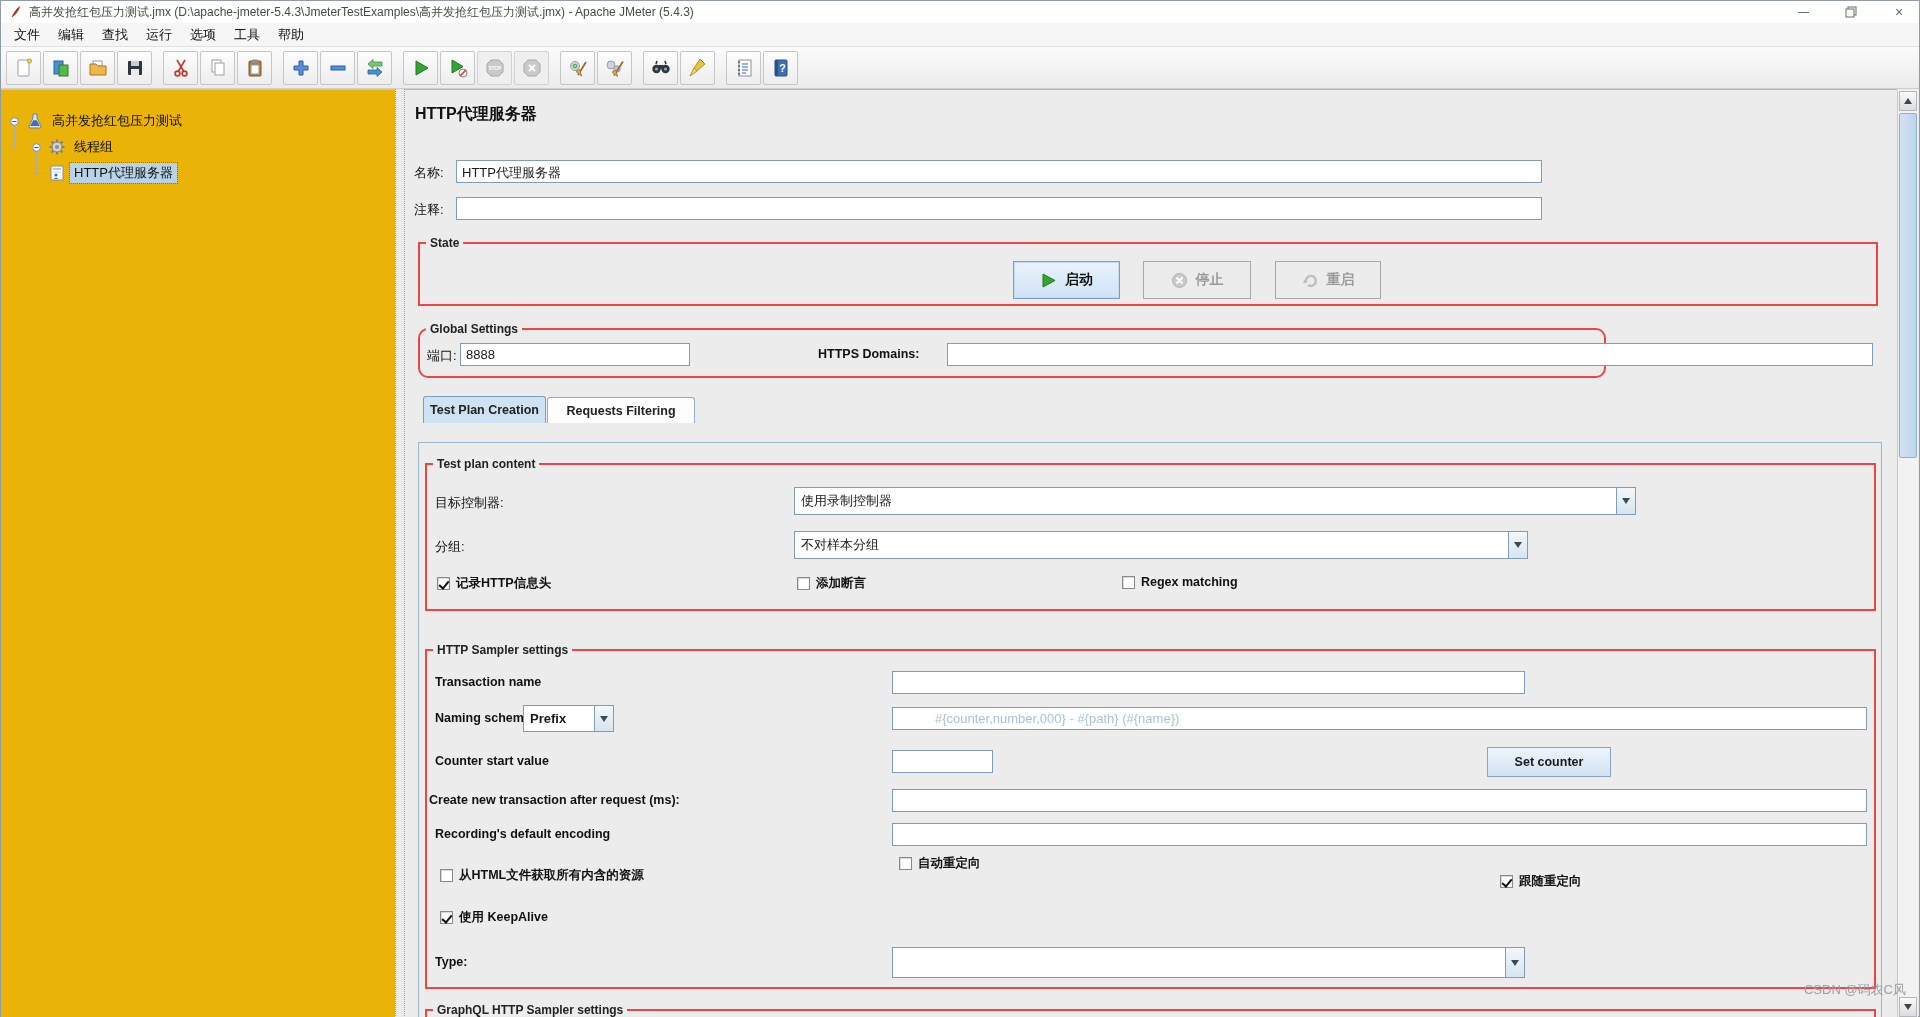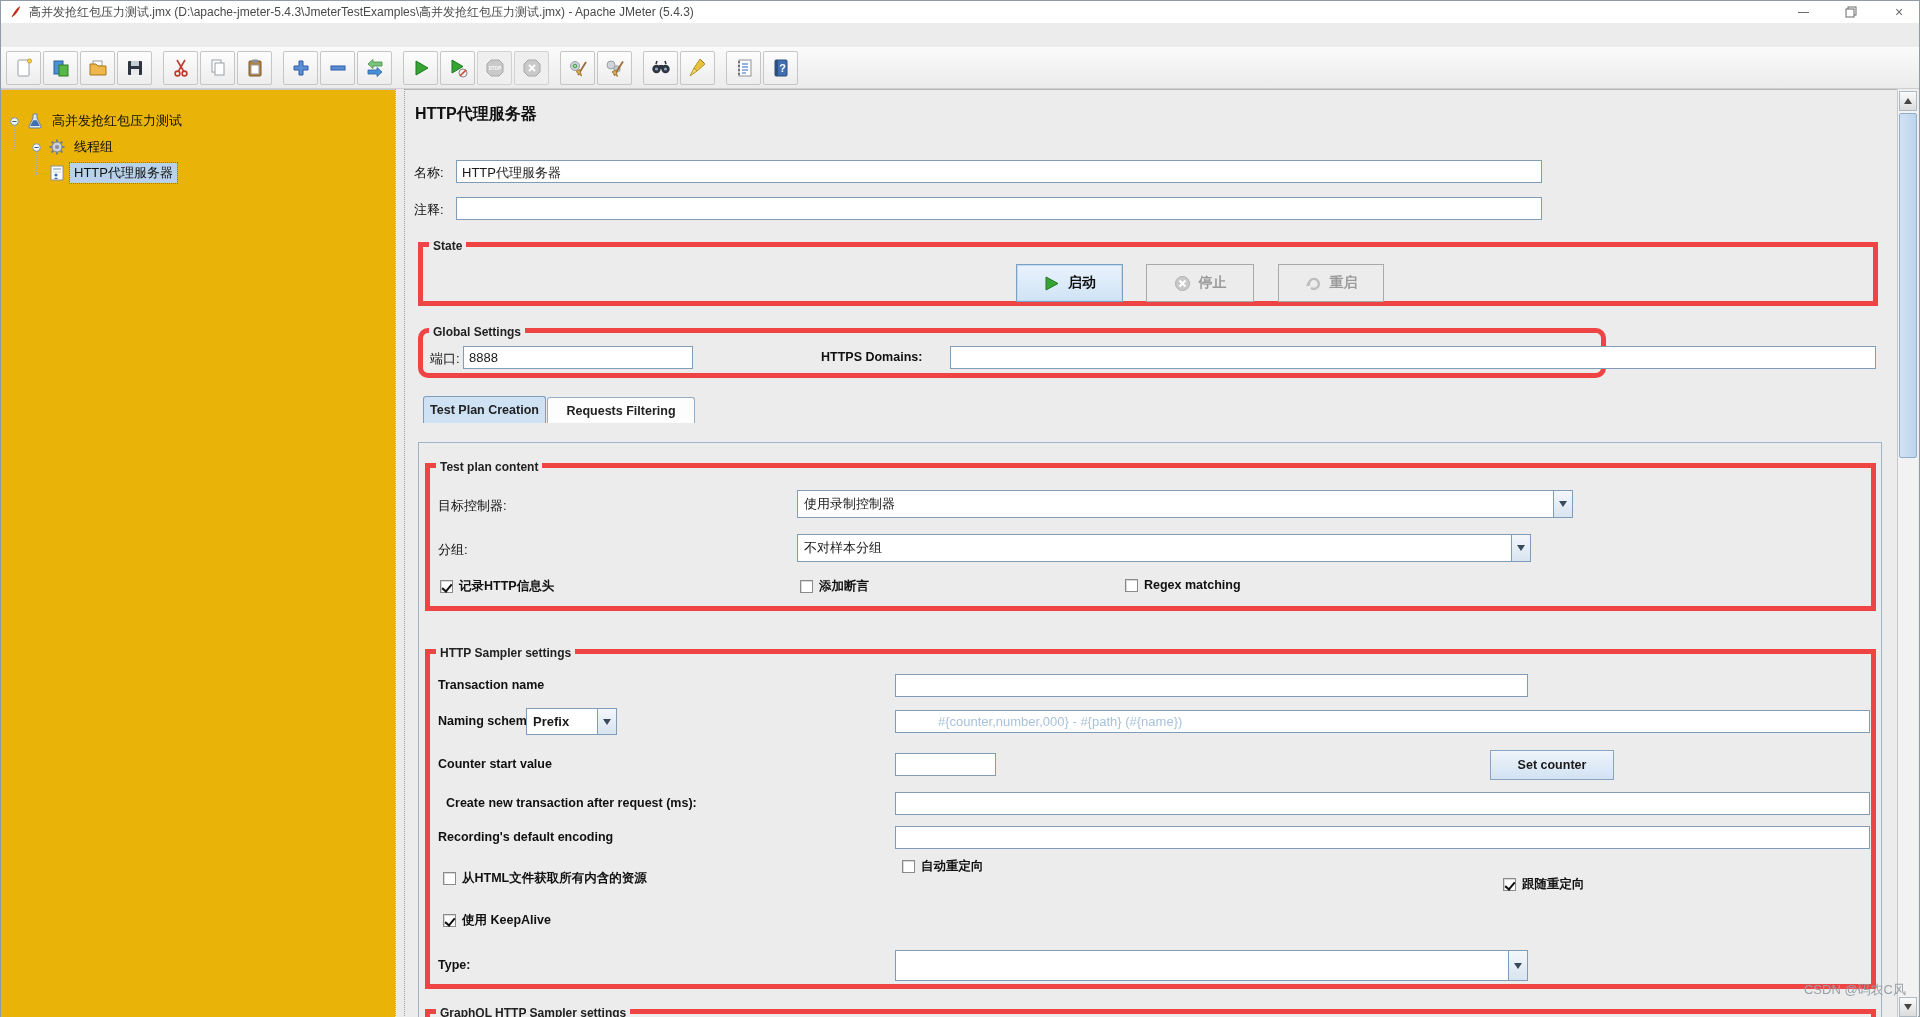--- a/index.html
+++ b/index.html
@@ -40,21 +40,21 @@
   .thandle { width:11px; height:11px; margin-right:6px; }
   .dotv { position:absolute; width:1px; border-left:1px dotted #a8a8a8; }
   .doth { position:absolute; height:1px; border-top:1px dotted #a8a8a8; }
 
   
   .mp-title { position:absolute; left:10px; top:14px; font-size:16px; font-weight:bold; color:#111; }
   .flabel { position:absolute; font-size:13px; color:#111; white-space:nowrap; }
   .flabel.b { font-weight:bold; font-size:12.5px; }
   .input { position:absolute; background:#fff; border:1px solid #7f9db9; height:23px; font-size:13px; padding:3px 5px; white-space:nowrap; overflow:hidden; }
   .input.ph { color:#a9c2da; }
-  .group { position:absolute; border:5px solid #ef4444; }
+  .group { position:absolute; border:2px solid #ef4444; }
   .gtitle { position:absolute; top:-8px; left:6px; background:#ececec; padding:0 4px; font-weight:bold; font-size:12px; color:#222; white-space:nowrap; }
 
   .jbtn { position:absolute; display:flex; align-items:center; justify-content:center; gap:8px; font-size:14px; font-weight:bold; }
   .jbtn .bicon { width:17px; height:17px; }
   .jbtn.primary { background:linear-gradient(#eaf2fc,#cfe3f6); border:1px solid #7aa0c4; box-shadow:inset 0 0 0 1px #c3d9ee; color:#111; }
   .jbtn.disabled { background:#ececec; border:1px solid #a9a9a9; color:#9a9a9a; }
   .setbtn { background:linear-gradient(#eef4fb,#d2e2f2); border:1px solid #87a5c2; font-size:12.5px; }
 
   .tab { position:absolute; height:26px; border:1px solid #93aec5; border-bottom:none; border-radius:3px 3px 0 0; display:flex; align-items:center; justify-content:center; font-weight:bold; font-size:12.5px; background:#fdfdfd; color:#222; }
   .tab.active { background:#cfe2f4; height:27px; z-index:3; border-color:#7f9db9; }
@@ -101,20 +101,29 @@
             <rect x="3" y="1" width="8" height="8" fill="none" stroke="#6a6a6a"></rect>
             <rect x="1" y="3" width="8" height="8" fill="#fff" stroke="#6a6a6a"></rect>
           </svg>
       </div>
       <div class="win-btn">
           <span class="close-glyph">×</span>
         </div>
     </div>
   </div>
 
+  <div class="menubar">
+    <span class="menu-item">文件</span>
+    <span class="menu-item">编辑</span>
+    <span class="menu-item">查找</span>
+    <span class="menu-item">运行</span>
+    <span class="menu-item">选项</span>
+    <span class="menu-item">工具</span>
+    <span class="menu-item">帮助</span>
+  </div>
 
   <div class="toolbar">
     <div class="tbtn">
         <svg viewBox="0 0 22 22">
           <rect x="5" y="3" width="11" height="16" rx="1" fill="#fff" stroke="#9aa0a6"></rect>
           <circle cx="16.5" cy="4" r="2" fill="#ffd24a" stroke="#c8a020"></circle>
         </svg>
       </div>
     <div class="tbtn">
         <svg viewBox="0 0 22 22">
@@ -364,21 +373,21 @@
     <div class="tab" style="left:142px; top:307px; width:148px;">
         <span>Requests Filtering</span>
       </div>
 
     <div class="tabpanel" style="left:13px; top:332px; width:1464px; height:596px;">
 
       <div class="group" style="left:6px; top:20px; width:1451px; height:148px;">
         <div class="gtitle">Test plan content</div>
 
         <div class="flabel" style="left:8px; top:29px;">目标控制器:</div>
-        <div class="combo" style="left:367px; top:22px; width:776px; height:28px;">
+        <div class="combo" style="left:367px; top:22px; width:842px; height:28px;">
           <span class="cval">使用录制控制器</span>
           <span class="carrow">
               <span class="tri-down"></span>
             </span>
         </div>
 
         <div class="flabel" style="left:8px; top:73px;">分组:</div>
         <div class="combo" style="left:367px; top:66px; width:734px; height:28px;">
           <span class="cval">不对样本分组</span>
           <span class="carrow">
@@ -414,21 +423,21 @@
             </span>
         </div>
         <div class="input ph" style="left:465px; top:56px; width:975px;padding-left:42px;">#{counter,number,000} - #{path} (#{name})</div>
 
         <div class="flabel b" style="left:8px; top:103px;">Counter start value</div>
         <div class="input" style="left:465px; top:99px; width:101px;"></div>
         <div class="jbtn setbtn" style="left:1060px; top:96px; width:124px; height:30px;">
           <span>Set counter</span>
         </div>
 
-        <div class="flabel b" style="left:16px; top:142px;">Create new transaction after request (ms):</div>
+        <div class="flabel b" style="left:2px; top:142px;">Create new transaction after request (ms):</div>
         <div class="input" style="left:465px; top:138px; width:975px;"></div>
 
         <div class="flabel b" style="left:8px; top:176px;">Recording's default encoding</div>
         <div class="input" style="left:465px; top:172px; width:975px;"></div>
 
         <div class="cbrow" style="left:13px; top:216px;">
           <span class="cbox"></span>
           <span class="cblabel">从HTML文件获取所有内含的资源</span>
         </div>
         <div class="cbrow" style="left:472px; top:204px;">

